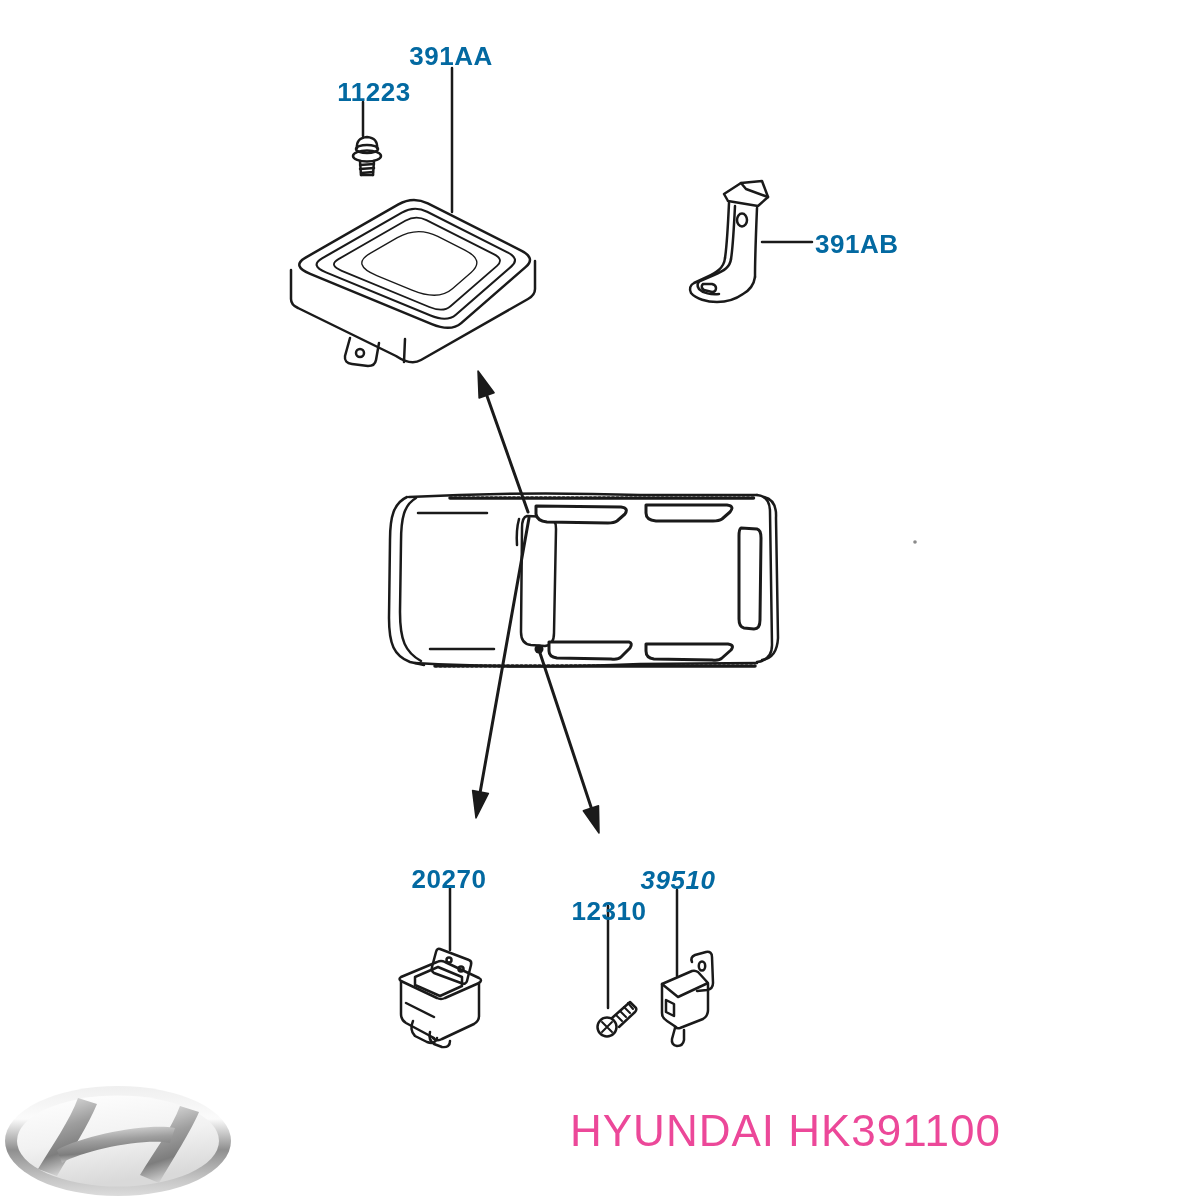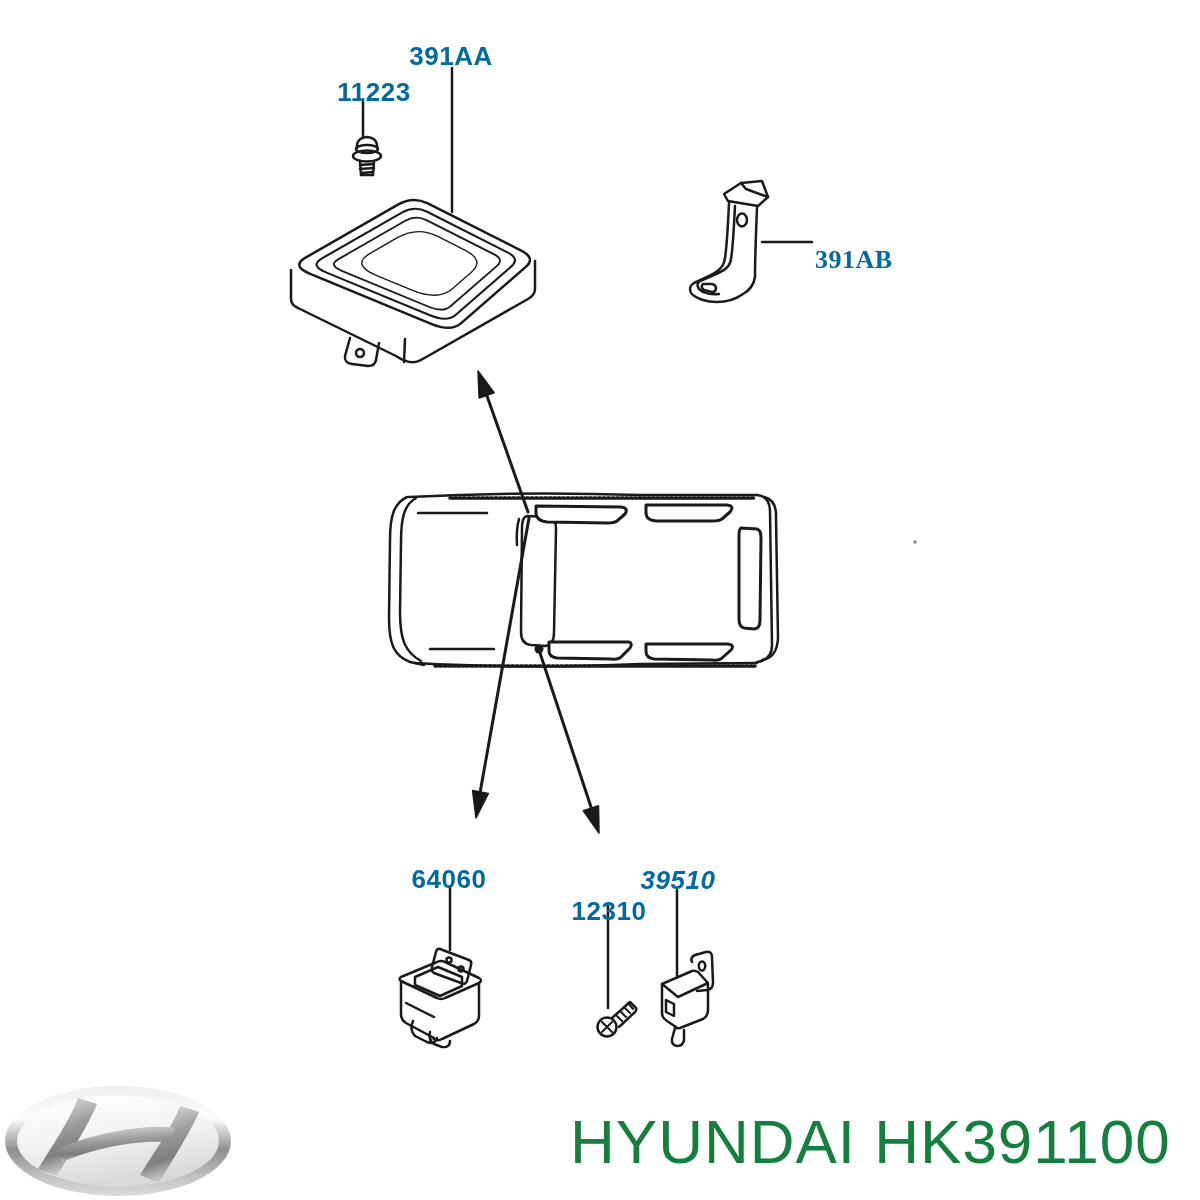--- a/index.html
+++ b/index.html
@@ -17,24 +17,24 @@
     font-size:26px;
     letter-spacing:0.5px;
     color:#0369a1;
     white-space:nowrap;
     transform:translateX(-50%);
   }
   .part-label.left-anchor{transform:none;}
   .footer-text{
     position:absolute;
     left:570px;top:1106px;
-    font-size:62px;
+    font-size:44px;
     font-weight:400;
     letter-spacing:1px;
-    color:#15803d;
+    color:#ec4899;
     white-space:nowrap;
   }
 </style>
 </head>
 <body>
 
 <div id="canvas">
 
 <svg id="artwork" viewBox="0 0 1200 1200" xmlns="http://www.w3.org/2000/svg">
   <defs>
@@ -172,20 +172,20 @@
     <ellipse cx="118" cy="1141" rx="113" ry="55" fill="url(#chromeRing)"></ellipse>
     <ellipse cx="118" cy="1141" rx="101" ry="45.5" fill="url(#chromeInner)"></ellipse>
     <path d="M78,1098 L97,1104 C89,1124 71,1152 57,1176 L38,1169 C52,1146 70,1120 78,1098 Z" fill="url(#chromeH)"></path>
     <path d="M180,1106 L199,1112 C191,1131 173,1159 159,1183 L140,1175 C154,1152 172,1128 180,1106 Z" fill="url(#chromeH)"></path>
     <path d="M57,1150 C84,1135 148,1123 175,1128 L170,1143 C144,1138 84,1150 62,1163 Z" fill="url(#chromeH)"></path>
   </g>
 </svg>
 
   <div class="part-label" style="left:362px; top:77px;margin-left:12px;">11223</div>
   <div class="part-label" style="left:451px; top:41px;">391AA</div>
-  <div class="part-label left-anchor" style="left:815px; top:245px;font-family:Liberation Serif, serif;">391AB</div>
-  <div class="part-label" style="left:449px; top:864px;">64060</div>
+  <div class="part-label left-anchor" style="left:815px; top:229px;">391AB</div>
+  <div class="part-label" style="left:449px; top:864px;">20270</div>
   <div class="part-label" style="left:609px; top:896px;">12310</div>
   <div class="part-label" style="left:678px; top:865px;font-style:italic;">39510</div>
 
   <div class="footer-text">HYUNDAI HK391100</div>
 
 </div>
 
 </body></html>

